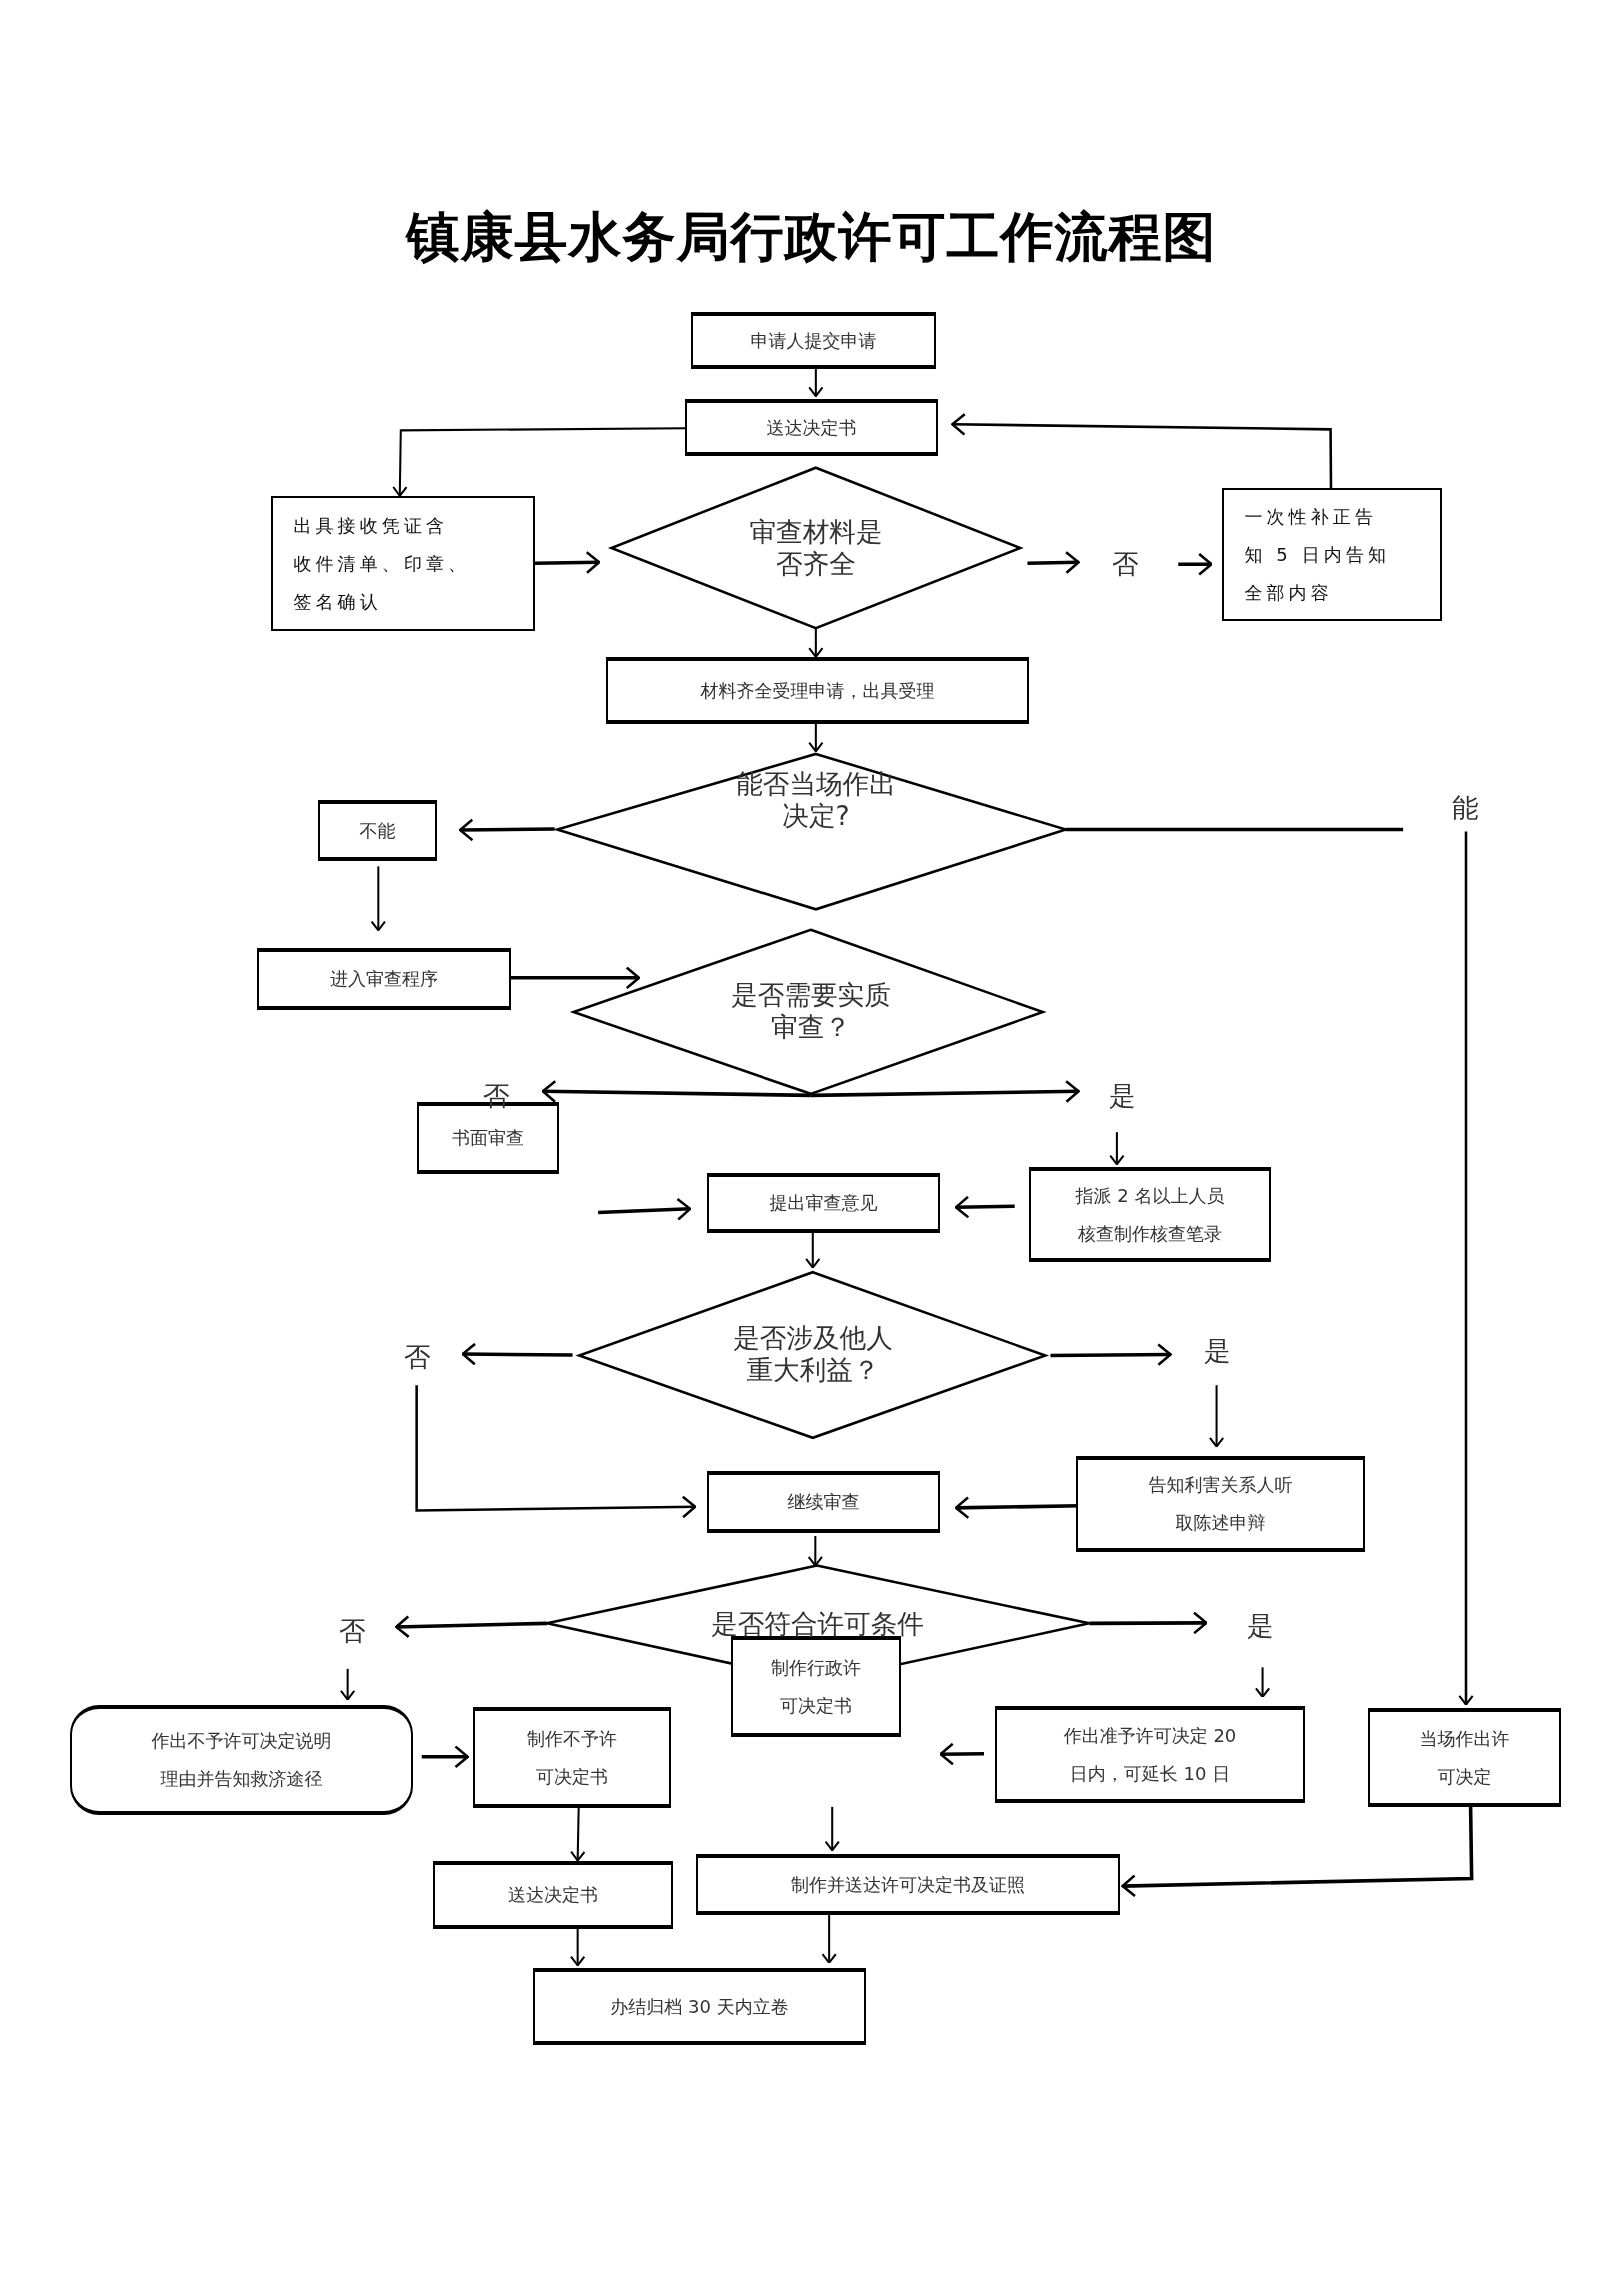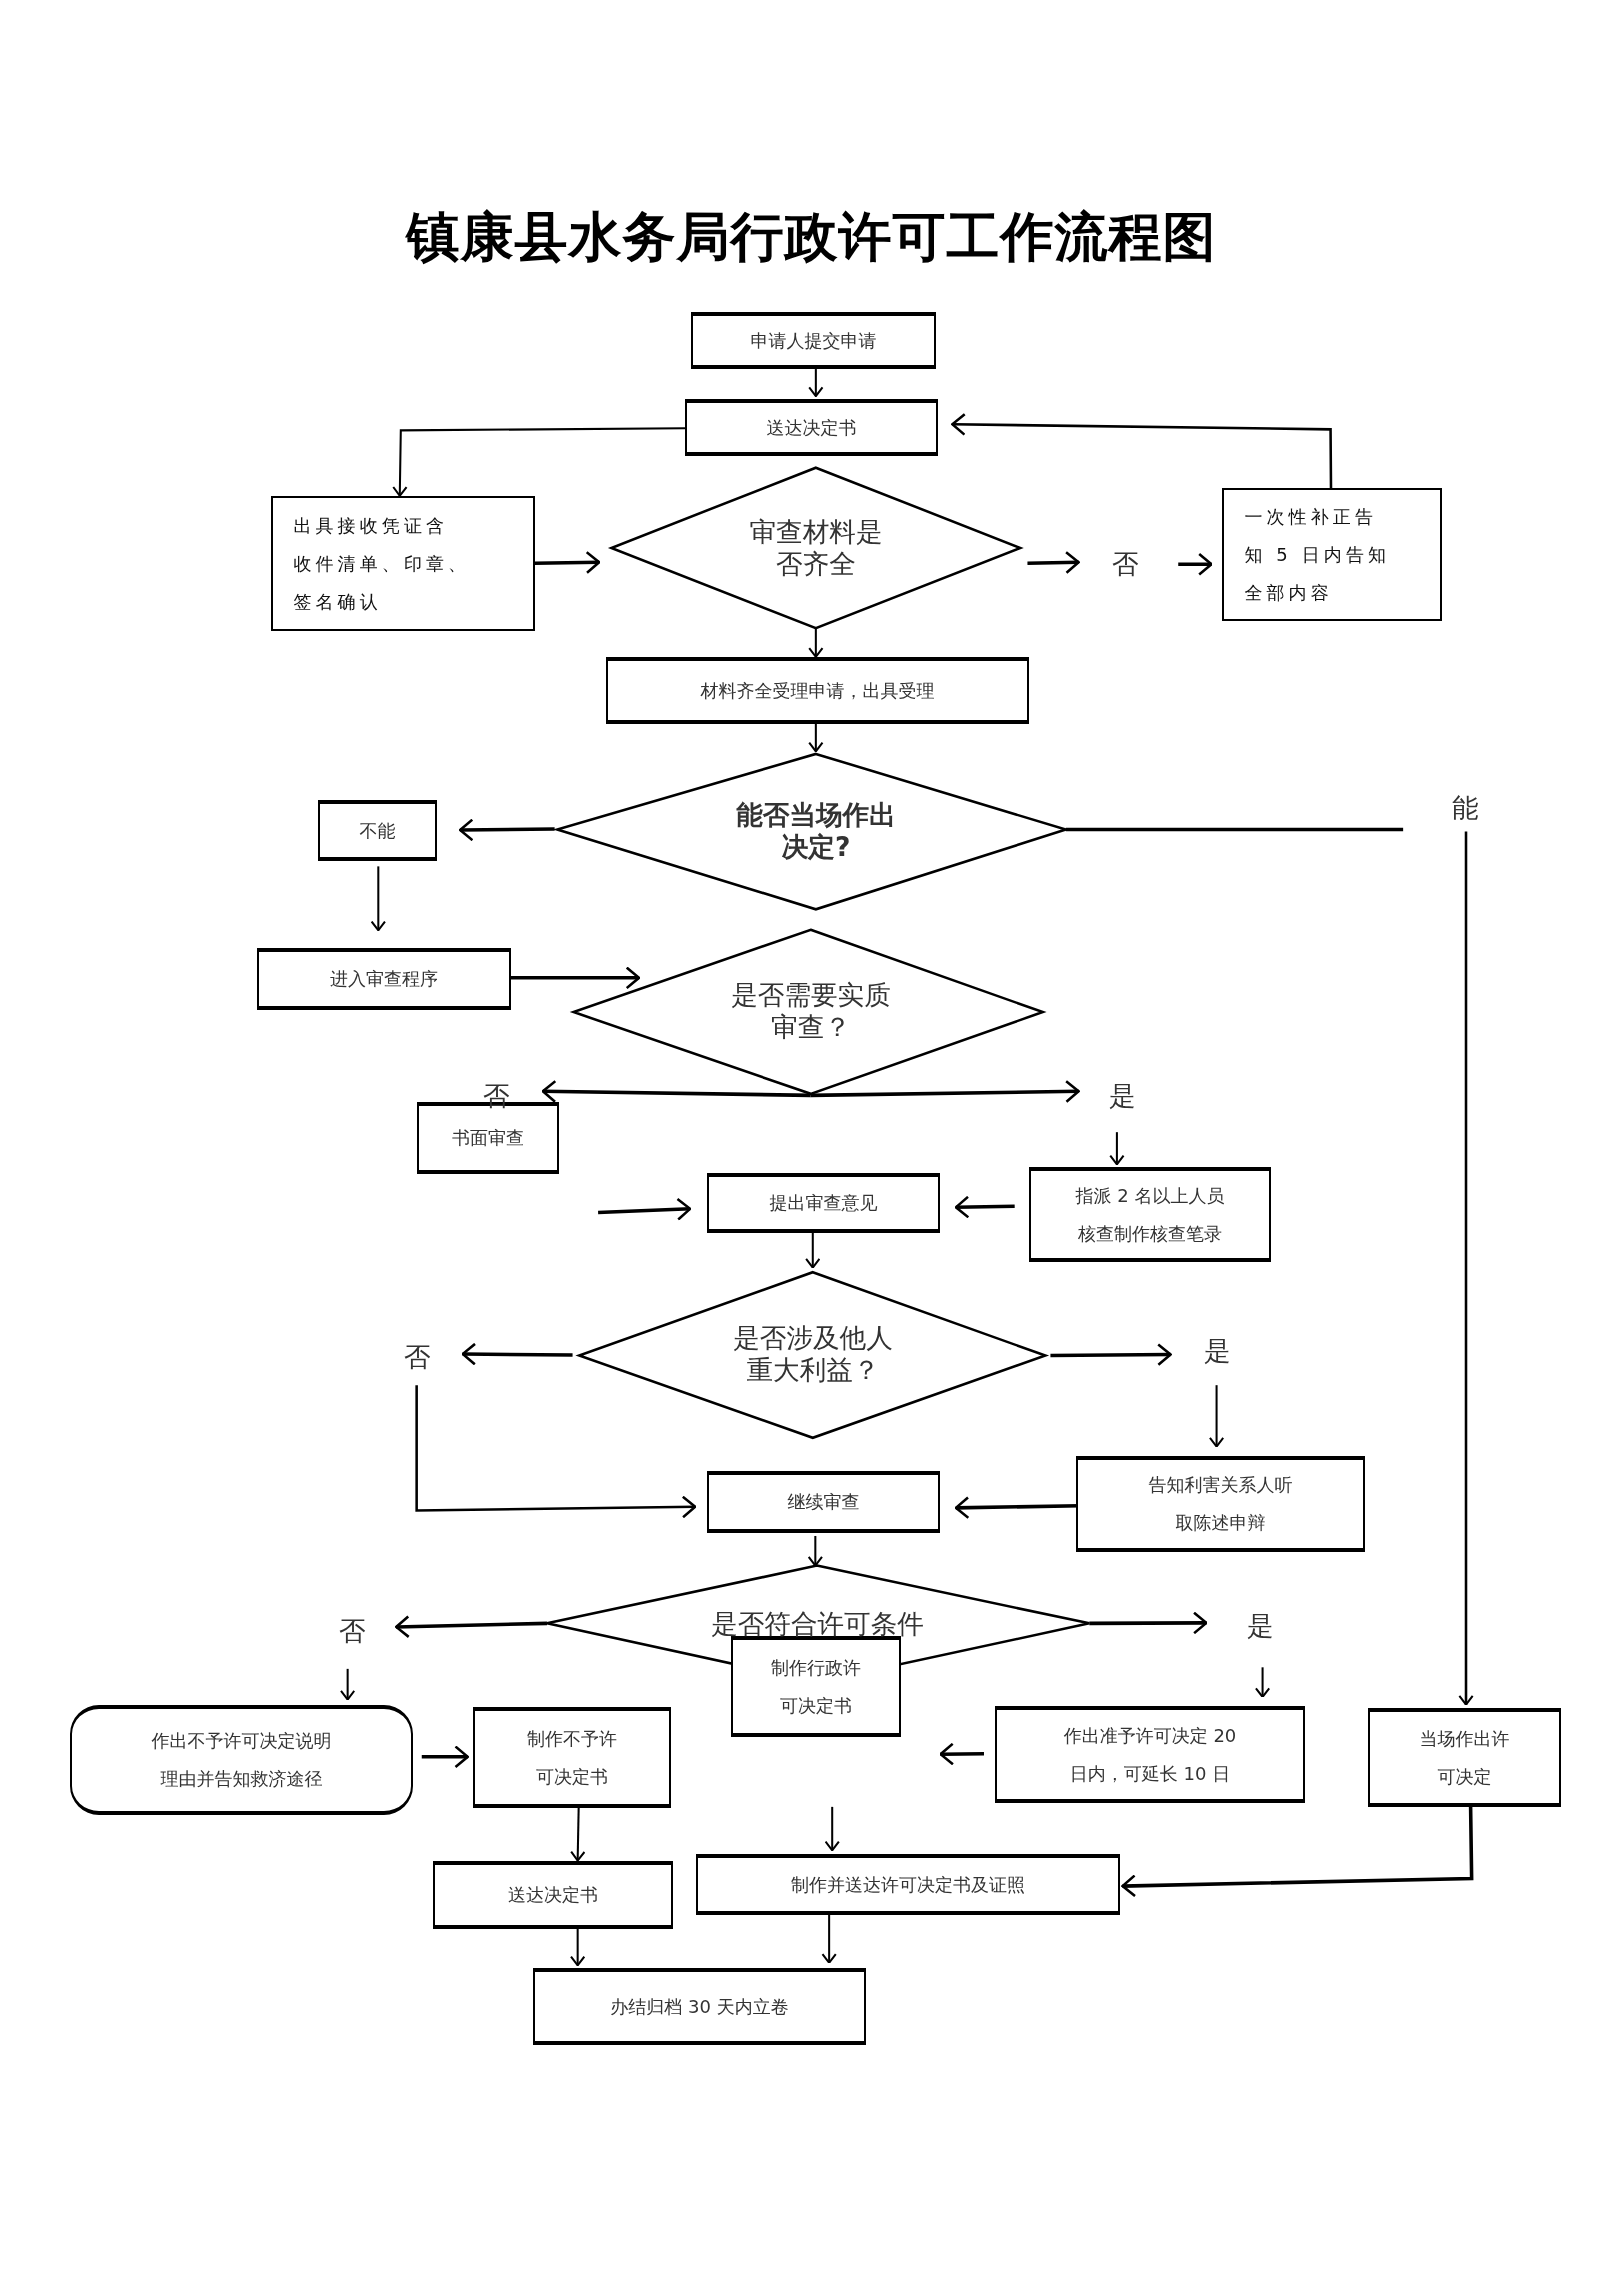--- a/index.html
+++ b/index.html
@@ -106,21 +106,21 @@
 <div class="box" style="left:995px;top:1706px;width:310px;height:97px;">作出准予许可决定 20
 日内，可延长 10 日</div>
 <div class="box" style="left:1368px;top:1708px;width:193px;height:99px;">当场作出许
 可决定</div>
 <div class="box" style="left:433px;top:1861px;width:240px;height:68px;">送达决定书</div>
 <div class="box" style="left:696px;top:1854px;width:424px;height:61px;">制作并送达许可决定书及证照</div>
 <div class="box" style="left:533px;top:1968px;width:333px;height:77px;">办结归档 30 天内立卷</div>
 
 <div class="dtext" style="left:688px;top:516px;width:256px;">审查材料是
 否齐全</div>
-<div class="dtext" style="left:688px;top:799px;width:256px;font-weight:bold;">能否当场作出
+<div class="dtext" style="left:688px;top:768px;width:256px;">能否当场作出
 决定?</div>
 <div class="dtext" style="left:683px;top:979px;width:256px;">是否需要实质
 审查？</div>
 <div class="dtext" style="left:685px;top:1322px;width:256px;">是否涉及他人
 重大利益？</div>
 <div class="dtext" style="left:664px;top:1608px;width:307px;">是否符合许可条件</div>
 
 <div class="lbl" style="left:1112px;top:546px;">否</div>
 <div class="lbl" style="left:1452px;top:790px;">能</div>
 <div class="lbl" style="left:483px;top:1078px;">否</div>

